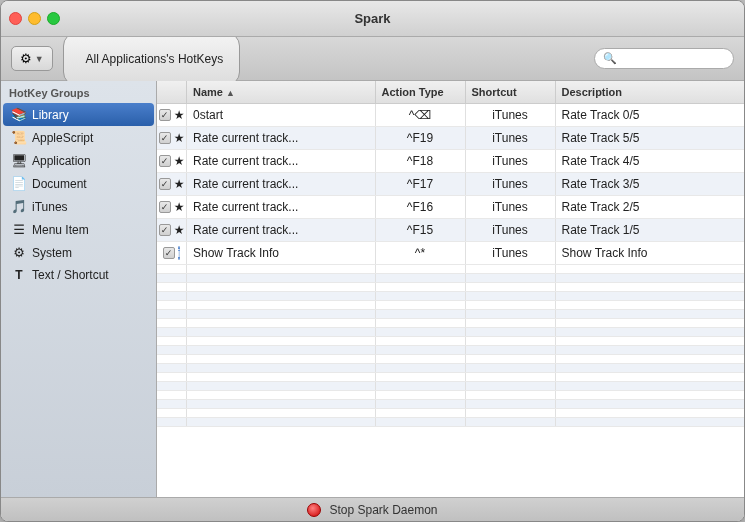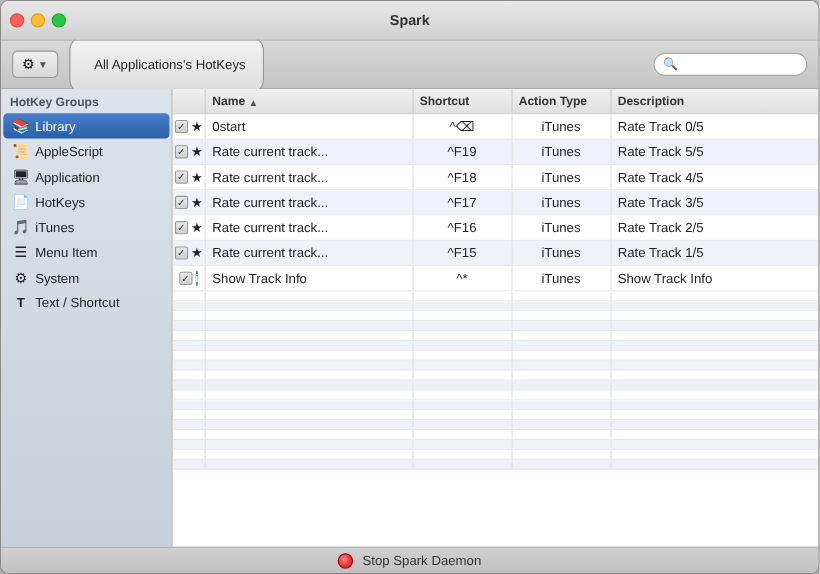--- a/index.html
+++ b/index.html
@@ -307,21 +307,21 @@
       <div class="sidebar-item">
         <span class="sidebar-item-icon">📜</span>
         <span>AppleScript</span>
       </div>
       <div class="sidebar-item">
         <span class="sidebar-item-icon">🖥</span>
         <span>Application</span>
       </div>
       <div class="sidebar-item">
         <span class="sidebar-item-icon">📄</span>
-        <span>HotKeys</span>
+        <span>Document</span>
       </div>
       <div class="sidebar-item">
         <span class="sidebar-item-icon">🎵</span>
         <span>iTunes</span>
       </div>
       <div class="sidebar-item">
         <span class="sidebar-item-icon">☰</span>
         <span>Menu Item</span>
       </div>
       <div class="sidebar-item">
@@ -335,22 +335,22 @@
     </div>
 
     <div class="table-area">
 
       <div class="table-header">
         <div class="table-header-cell"></div>
         <div class="table-header-cell">
           <span>Name</span>
           <span class="sort-indicator">▲</span>
         </div>
+        <div class="table-header-cell">Action Type</div>
         <div class="table-header-cell">Shortcut</div>
-        <div class="table-header-cell">Action Type</div>
         <div class="table-header-cell">Description</div>
       </div>
 
       <div class="table-body">
 
         <div class="table-row">
           <div class="table-cell checkbox-cell">
             <div class="checkbox">✓</div>
             <span class="star-icon">★</span>
           </div>

